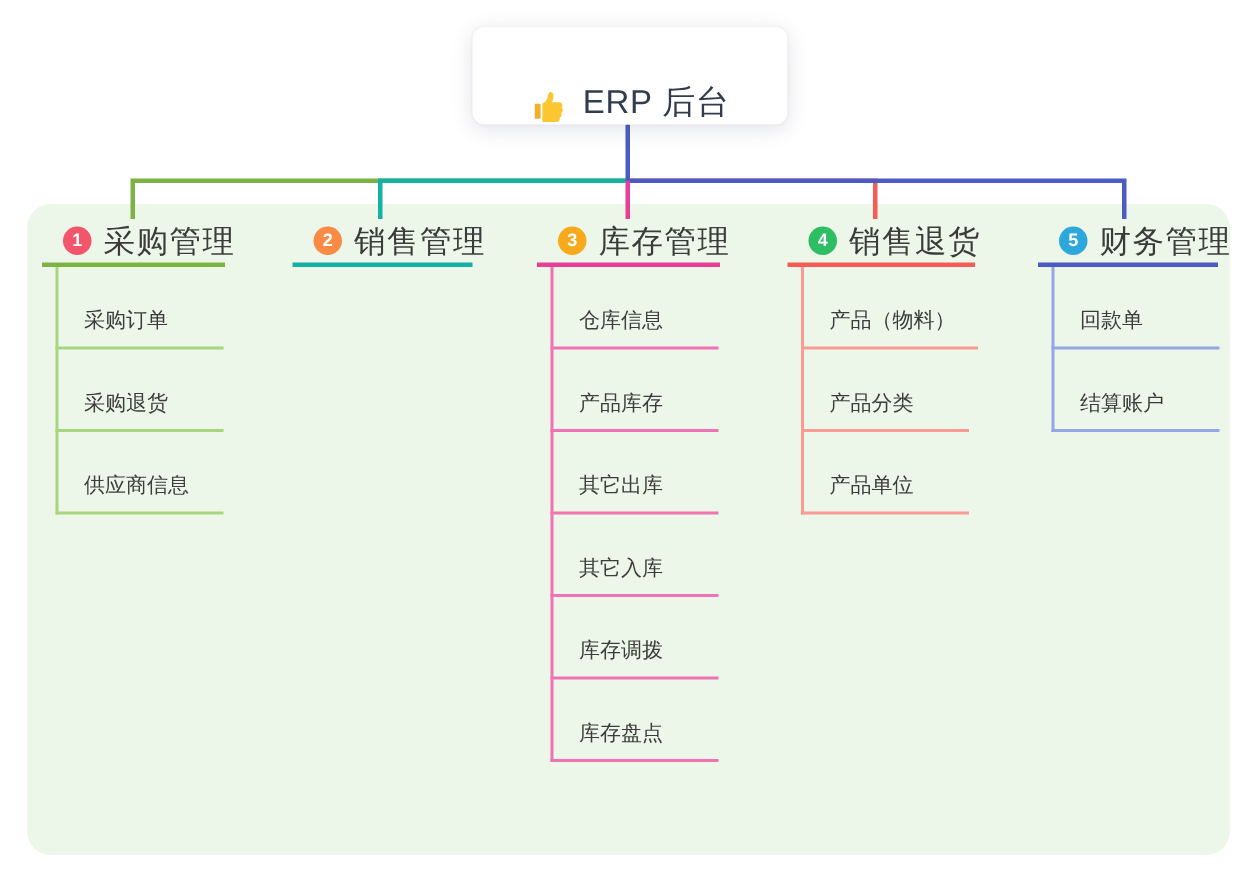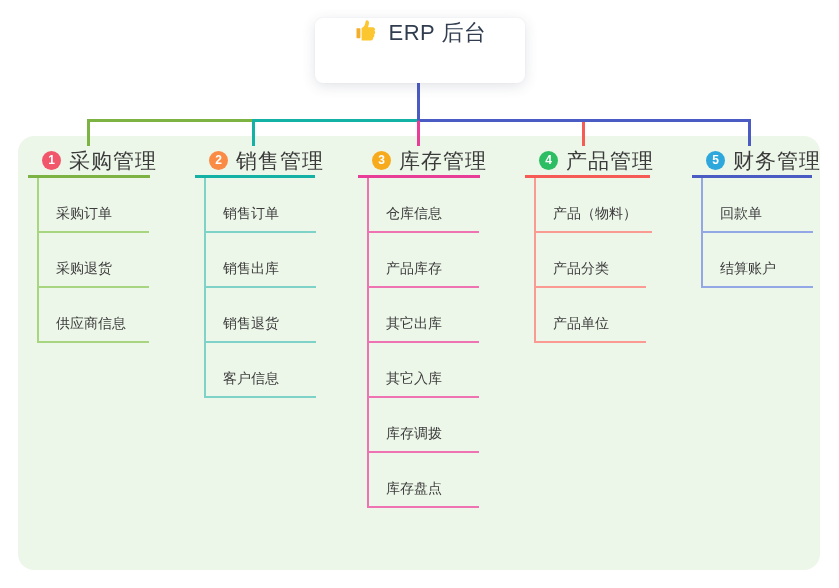--- a/index.html
+++ b/index.html
@@ -10,21 +10,21 @@
   .panel{position:absolute;left:18px;top:136px;width:802px;height:434px;
          background:#edf7e9;border-radius:16px;}
 
   
   .connectors{position:absolute;left:0;top:0;pointer-events:none;}
 
   
   .root-node{position:absolute;left:315px;top:18px;width:210px;height:65px;
              background:#ffffff;border-radius:8px;
              box-shadow:0 3px 14px rgba(50,60,90,.14),0 0 2px rgba(0,0,0,.05);
-             display:flex;align-items:flex-start;justify-content:center;gap:11px;
+             display:flex;align-items:flex-end;justify-content:center;gap:11px;
              font-size:22px;color:#313d4f;letter-spacing:0.5px;}
   .root-node .thumb{width:24px;height:24px;flex:0 0 auto;}
 
   
   .branch{position:absolute;top:146px;}
   .b1{left:28px;}  .b2{left:195px;} .b3{left:358px;} .b4{left:525px;} .b5{left:692px;}
   .branch-header{display:flex;align-items:center;gap:8px;height:29px;
                  padding-left:14px;border-bottom:3px solid var(--main);
                  box-sizing:content-box;cursor:pointer;}
   .b1 .branch-header{width:108px;} .b2 .branch-header{width:106px;}
@@ -75,47 +75,41 @@
       <div class="child">采购退货</div>
       <div class="child">供应商信息</div>
     </div>
   </div>
 
   <div class="branch b2" style="--main: #14b2a5; --tint: #7fd2c8; --badge: #fa8b45;">
     <div class="branch-header">
       <span class="badge">2</span>
       <span class="branch-label">销售管理</span>
     </div>
-    <div class="children">
-      <div class="child">销售订单</div>
-      <div class="child">销售出库</div>
-      <div class="child">销售退货</div>
-      <div class="child">客户信息</div>
-    </div>
   </div>
 
   <div class="branch b3" style="--main: #e83e98; --tint: #ef72b2; --badge: #f7ab1c;">
     <div class="branch-header">
       <span class="badge">3</span>
       <span class="branch-label">库存管理</span>
     </div>
     <div class="children">
       <div class="child">仓库信息</div>
       <div class="child">产品库存</div>
       <div class="child">其它出库</div>
       <div class="child">其它入库</div>
       <div class="child">库存调拨</div>
       <div class="child">库存盘点</div>
     </div>
   </div>
 
   <div class="branch b4" style="--main: #f75b55; --tint: #fa9a92; --badge: #2dbe64;">
     <div class="branch-header">
       <span class="badge">4</span>
-      <span class="branch-label">产品管理</span>
+      <span class="branch-label">销售退货</span>
     </div>
     <div class="children">
       <div class="child">产品（物料）</div>
       <div class="child">产品分类</div>
       <div class="child">产品单位</div>
     </div>
   </div>
 
   <div class="branch b5" style="--main: #4a5cc4; --tint: #93a6e6; --badge: #2ea7dc;">
     <div class="branch-header">

